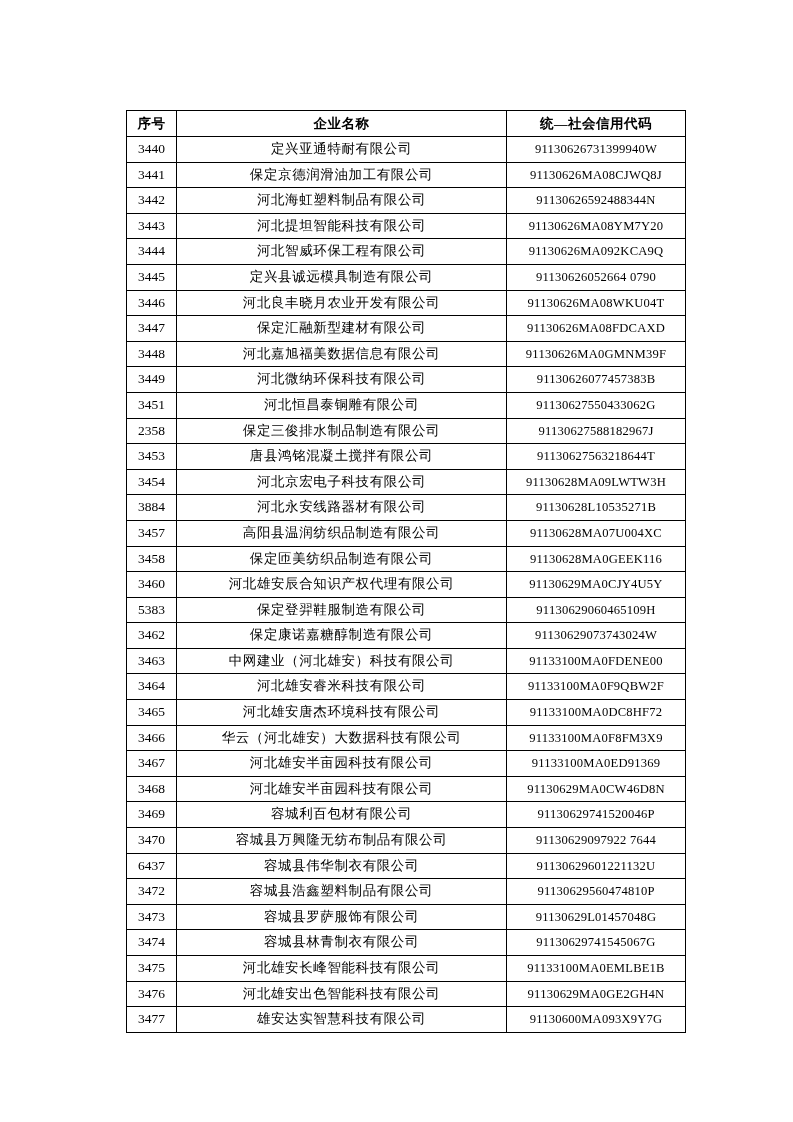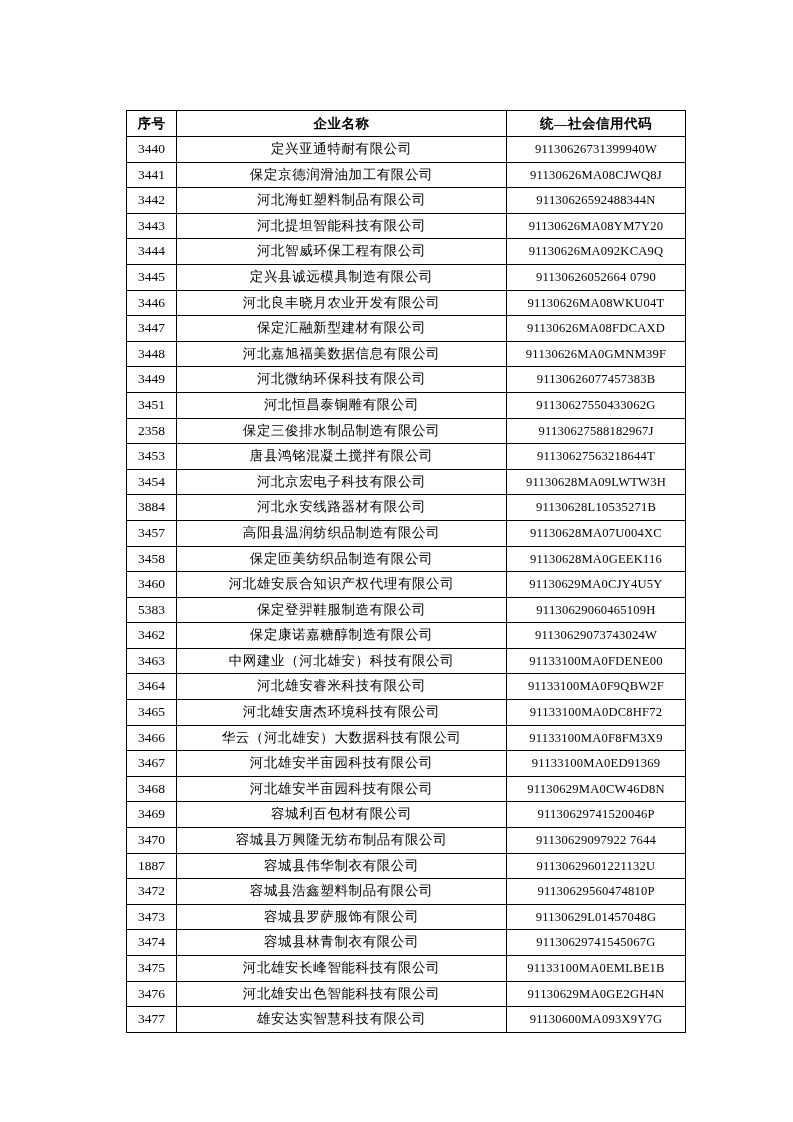--- a/index.html
+++ b/index.html
@@ -231,21 +231,21 @@
             <td class="cell-seq">3469</td>
             <td class="cell-name">容城利百包材有限公司</td>
             <td class="cell-code">91130629741520046P</td>
           </tr>
           <tr>
             <td class="cell-seq">3470</td>
             <td class="cell-name">容城县万興隆无纺布制品有限公司</td>
             <td class="cell-code">91130629097922 7644</td>
           </tr>
           <tr>
-            <td class="cell-seq">1887</td>
+            <td class="cell-seq">6437</td>
             <td class="cell-name">容城县伟华制衣有限公司</td>
             <td class="cell-code">91130629601221132U</td>
           </tr>
           <tr>
             <td class="cell-seq">3472</td>
             <td class="cell-name">容城县浩鑫塑料制品有限公司</td>
             <td class="cell-code">91130629560474810P</td>
           </tr>
           <tr>
             <td class="cell-seq">3473</td>

